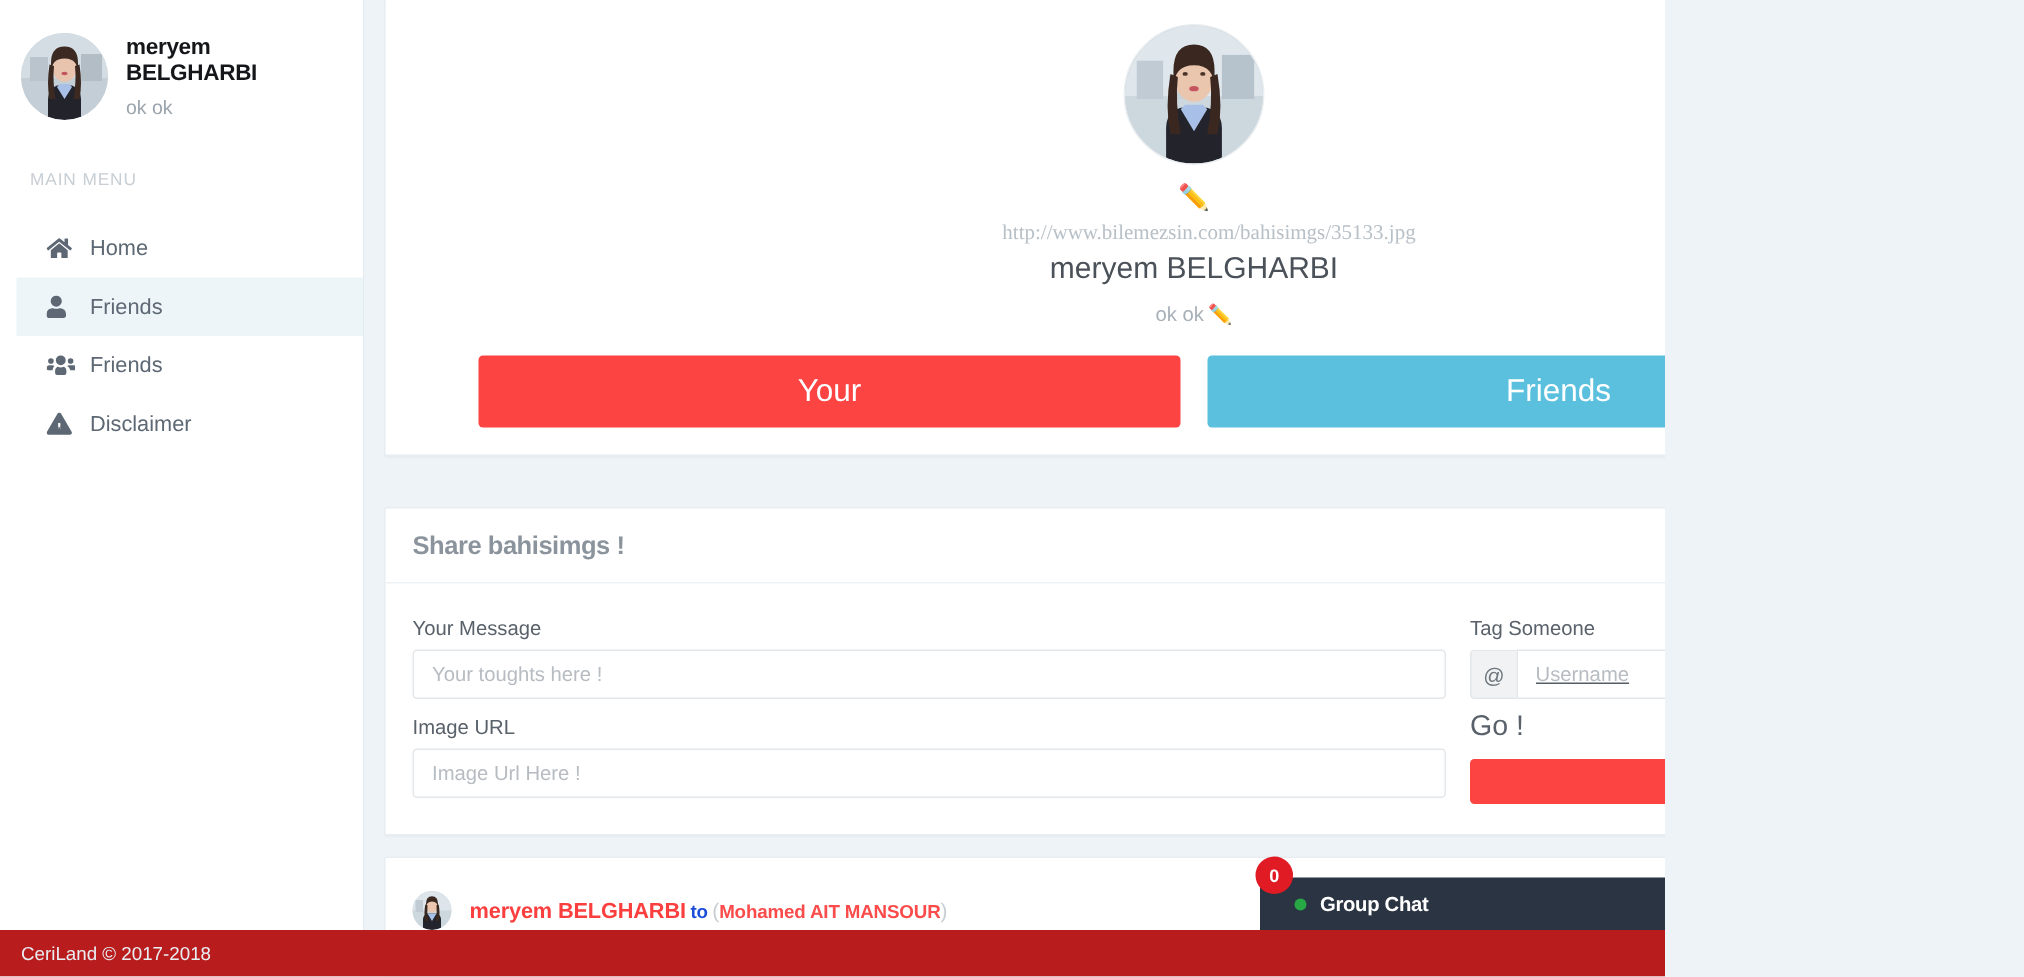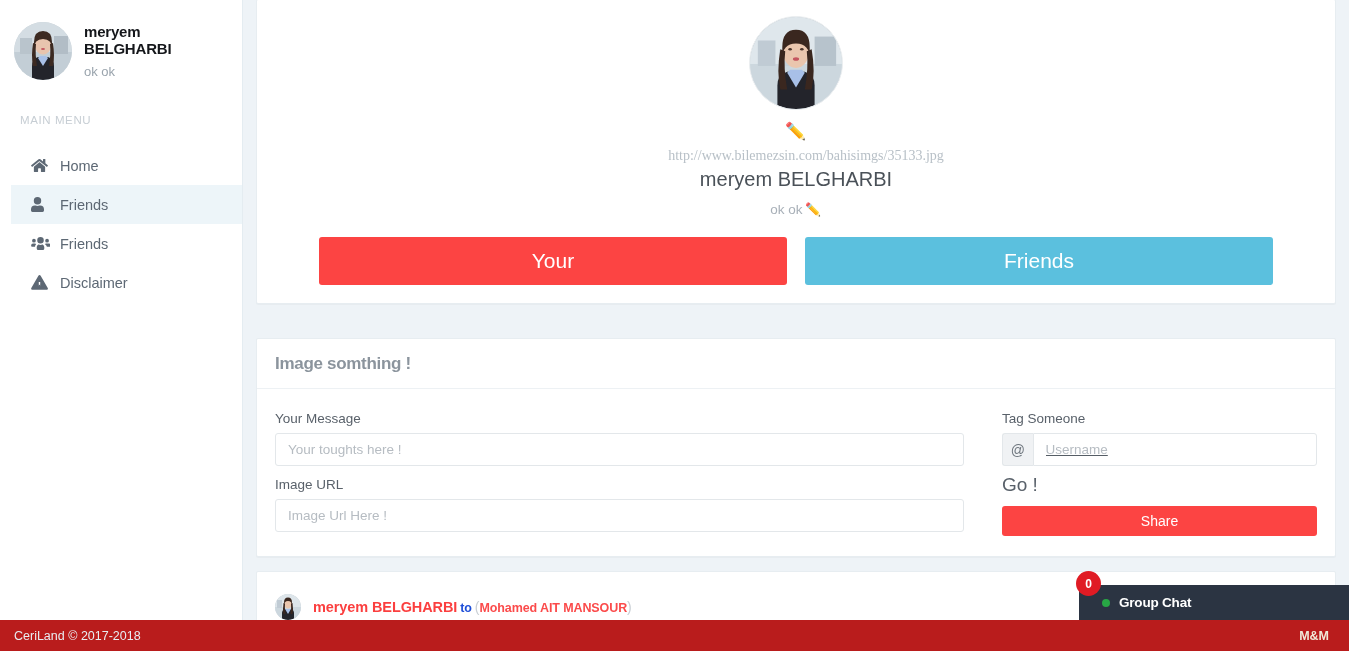--- a/index.html
+++ b/index.html
@@ -6,21 +6,21 @@
   html, body {
     margin: 0; padding: 0;
     width: 1349px; height: 651px;
     overflow: hidden;
     background: #eef3f7;
     font-family: "Liberation Sans", sans-serif;
     -webkit-font-smoothing: antialiased;
   }
 
   
-  .app { position: relative; width: 1349px; height: 651px; overflow: hidden; }
+  .app { position: relative; width: 1110px; height: 651px; overflow: hidden; }
 
   
   .sidebar {
     position: absolute; left: 0; top: 0;
     width: 243px; height: 651px;
     background: #ffffff;
     border-right: 1px solid #e4ecf1;
   }
   .user-block { display: flex; align-items: center; padding: 22px 0 0 14px; }
   .avatar-ring {
@@ -106,21 +106,21 @@
 
   
   .share-card { margin-top: 34px; }
   .card-head {
     padding: 15px 18px 14px;
     border-bottom: 1px solid #edf1f4;
   }
   .card-head-title {
     font-size: 17px; font-weight: bold; color: #8b949d; letter-spacing: -0.3px;
   }
-  .share-body { display: flex; padding: 22px 18px 20px; gap: 38px; }
+  .share-body { display: flex; padding: 22px 18px 20px; gap: 16px; }
   .share-left { flex: 0 0 689px; }
   .share-right { flex: 1; }
   .field-label { font-size: 13.5px; color: #59616a; margin-bottom: 7px; }
   .text-input {
     width: 100%; height: 33px;
     border: 1px solid #e3e7ea; border-radius: 3px;
     background: #ffffff; padding: 0 12px;
     font-size: 13.5px; color: #555d65;
     font-family: "Liberation Sans", sans-serif;
     outline: none;
@@ -319,21 +319,21 @@
 
       <div class="tab-btn-row">
         <button class="tab-btn wall">Your</button>
         <button class="tab-btn friends">Friends</button>
       </div>
 
     </section>
 
     <section class="card share-card">
       <div class="card-head">
-        <div class="card-head-title">Image somthing !</div>
+        <div class="card-head-title">Share bahisimgs !</div>
       </div>
 
       <div class="share-body">
 
         <div class="share-left">
           <div class="field-label">Your Message</div>
           <input class="text-input" type="text" placeholder="Your toughts here !" style="">
 
           <div class="field-label field-gap">Image URL</div>
           <input class="text-input" type="text" placeholder="Image Url Here !" style="">

